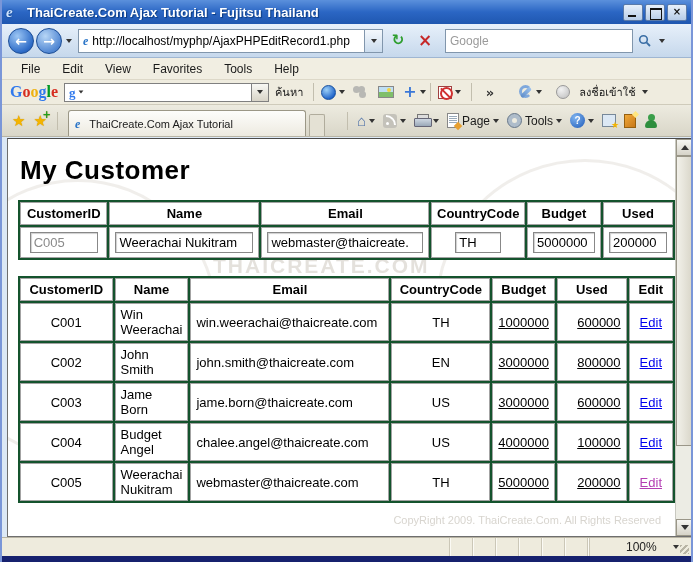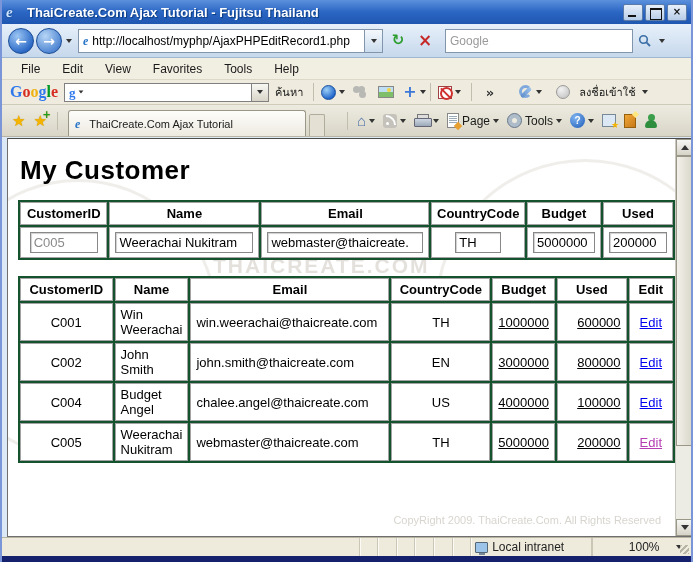--- a/index.html
+++ b/index.html
@@ -423,20 +423,29 @@
         <tr>
           <td class="cid">C002</td>
           <td class="cname">John Smith</td>
           <td class="cemail">john.smith@thaicreate.com</td>
           <td class="ccode">EN</td>
           <td class="cnum">3000000</td>
           <td class="cnum">800000</td>
           <td class="cedit"><a class="editlink">Edit</a></td>
         </tr>
         <tr>
+          <td class="cid">C003</td>
+          <td class="cname">Jame Born</td>
+          <td class="cemail">jame.born@thaicreate.com</td>
+          <td class="ccode">US</td>
+          <td class="cnum">3000000</td>
+          <td class="cnum">600000</td>
+          <td class="cedit"><a class="editlink">Edit</a></td>
+        </tr>
+        <tr>
           <td class="cid">C004</td>
           <td class="cname">Budget Angel</td>
           <td class="cemail">chalee.angel@thaicreate.com</td>
           <td class="ccode">US</td>
           <td class="cnum">4000000</td>
           <td class="cnum">100000</td>
           <td class="cedit"><a class="editlink">Edit</a></td>
         </tr>
         <tr>
           <td class="cid">C005</td>
@@ -465,24 +474,20 @@
   </div>
 
   <div class="statusbar">
     <span class="sb-panel sb-main"></span>
     <span class="sb-panel sb-sq"></span>
     <span class="sb-panel sb-sq"></span>
     <span class="sb-panel sb-sq"></span>
     <span class="sb-panel sb-sq"></span>
     <span class="sb-panel sb-sq"></span>
     <span class="sb-panel sb-sq"></span>
-    <span class="sb-panel sb-zone">
-      <span class="monitor"></span>
-      <span>Local intranet</span>
-    </span>
     <span class="sb-zoom">
       <svg width="11" height="11" viewBox="0 0 13 13">
         <circle cx="5.5" cy="5.5" r="3.6" fill="none" stroke="#3A6EA5" stroke-width="1.6"></circle>
         <line x1="8.4" y1="8.4" x2="12" y2="12" stroke="#3A6EA5" stroke-width="1.8"></line>
         <line x1="3.6" y1="5.5" x2="7.4" y2="5.5" stroke="#3A6EA5" stroke-width="1.2"></line>
         <line x1="5.5" y1="3.6" x2="5.5" y2="7.4" stroke="#3A6EA5" stroke-width="1.2"></line>
       </svg>
       <span>100%</span>
       <span class="dd"></span>
     </span>

